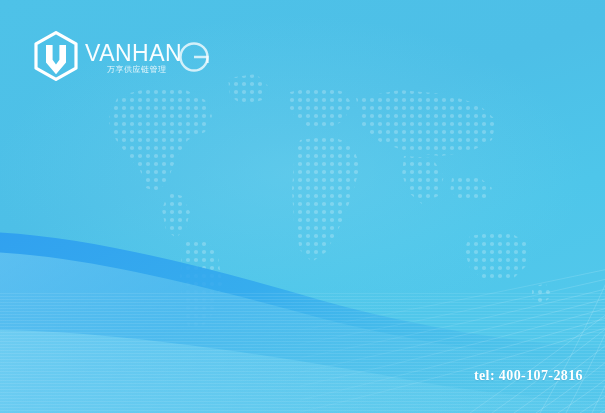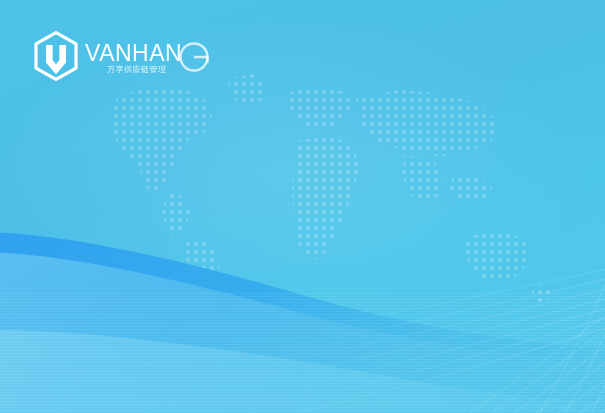--- a/index.html
+++ b/index.html
@@ -249,14 +249,15 @@
       <svg class="logo-word" viewBox="0 0 130 40" xmlns="http://www.w3.org/2000/svg">
         <text id="wm" x="0" y="24" font-family="'Liberation Sans', sans-serif" font-size="23" letter-spacing="0.5" fill="#ffffff" fill-opacity="0.97">VANHAN</text>
         <circle cx="109" cy="20" r="13.5" fill="none" stroke="#ffffff" stroke-opacity="0.75" stroke-width="2.4"></circle>
         <path d="M109,20 L122.5,20 L122.5,26" fill="none" stroke="#ffffff" stroke-opacity="0.75" stroke-width="2.4"></path>
         <text id="wmcn" x="22" y="35" font-family="'DejaVu Sans', sans-serif" font-size="8" letter-spacing="0.5" fill="#ffffff" fill-opacity="0.88">万享供应链管理</text>
       </svg>
     </div>
   </div>
 
 
+  <div class="tel">tel: 400-107-2816</div>
 
 </div>
 
 </body></html>

